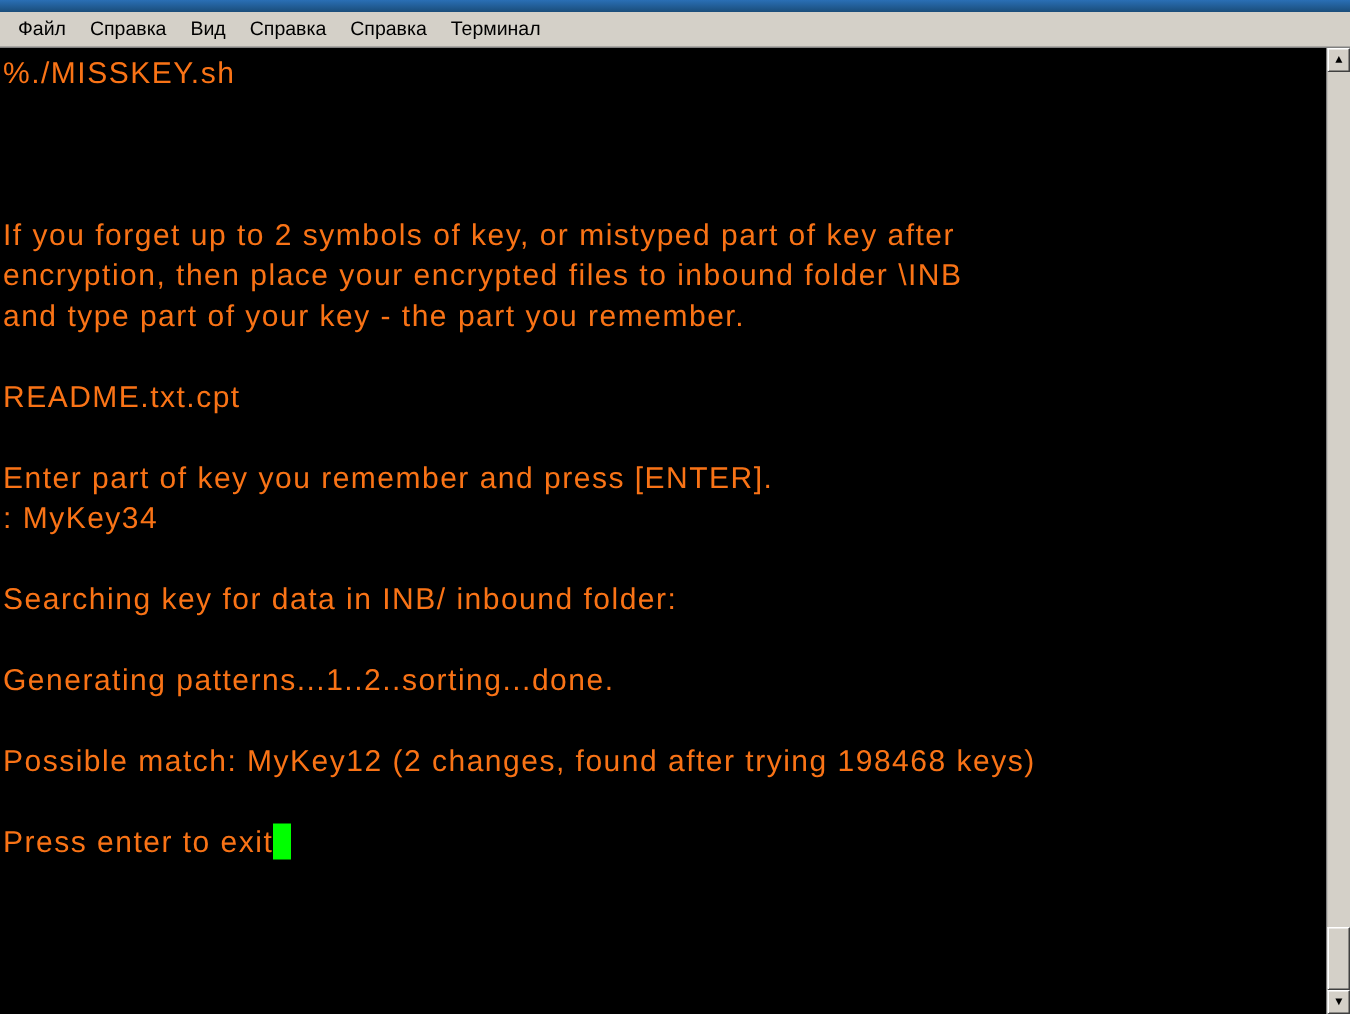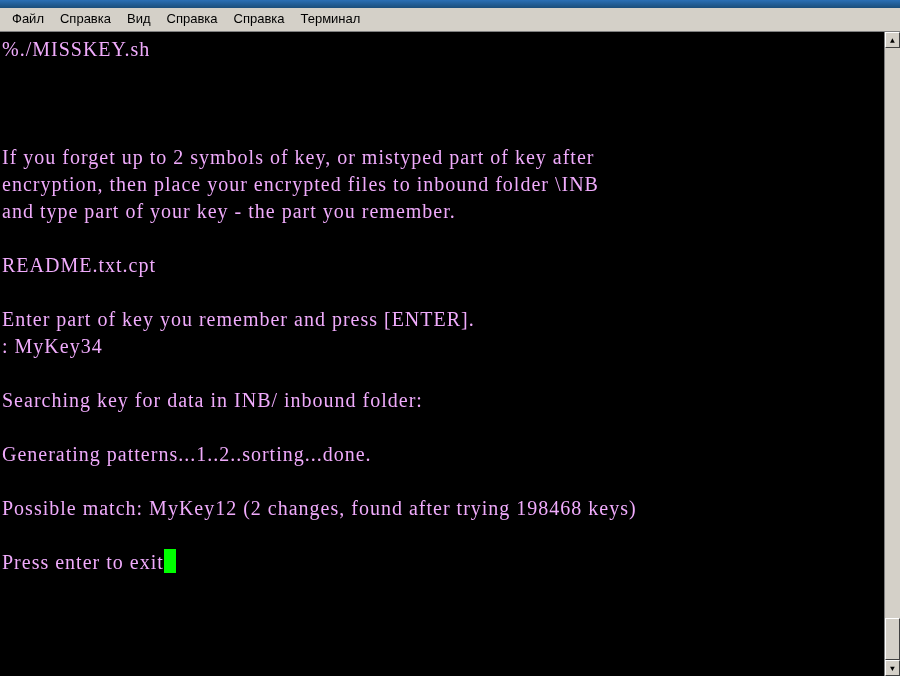--- a/index.html
+++ b/index.html
@@ -38,22 +38,22 @@
     .terminal-area {
       position: relative;
       width: 100%;
       height: calc(100% - 32px);
       background: #000;
       display: flex;
     }
     .terminal-content {
       flex: 1;
       padding: 4px 2px;
-      color: #f0abfc;
-      font-family: Liberation Serif, serif;
+      color: #f97316;
+      font-family: Liberation Sans, sans-serif;
       font-size: 20px;
       line-height: 27px;
       white-space: pre-wrap;
       word-break: break-all;
       letter-spacing: 1px;
       overflow: hidden;
     }
     .cursor {
       display: inline-block;
       width: 12px;

